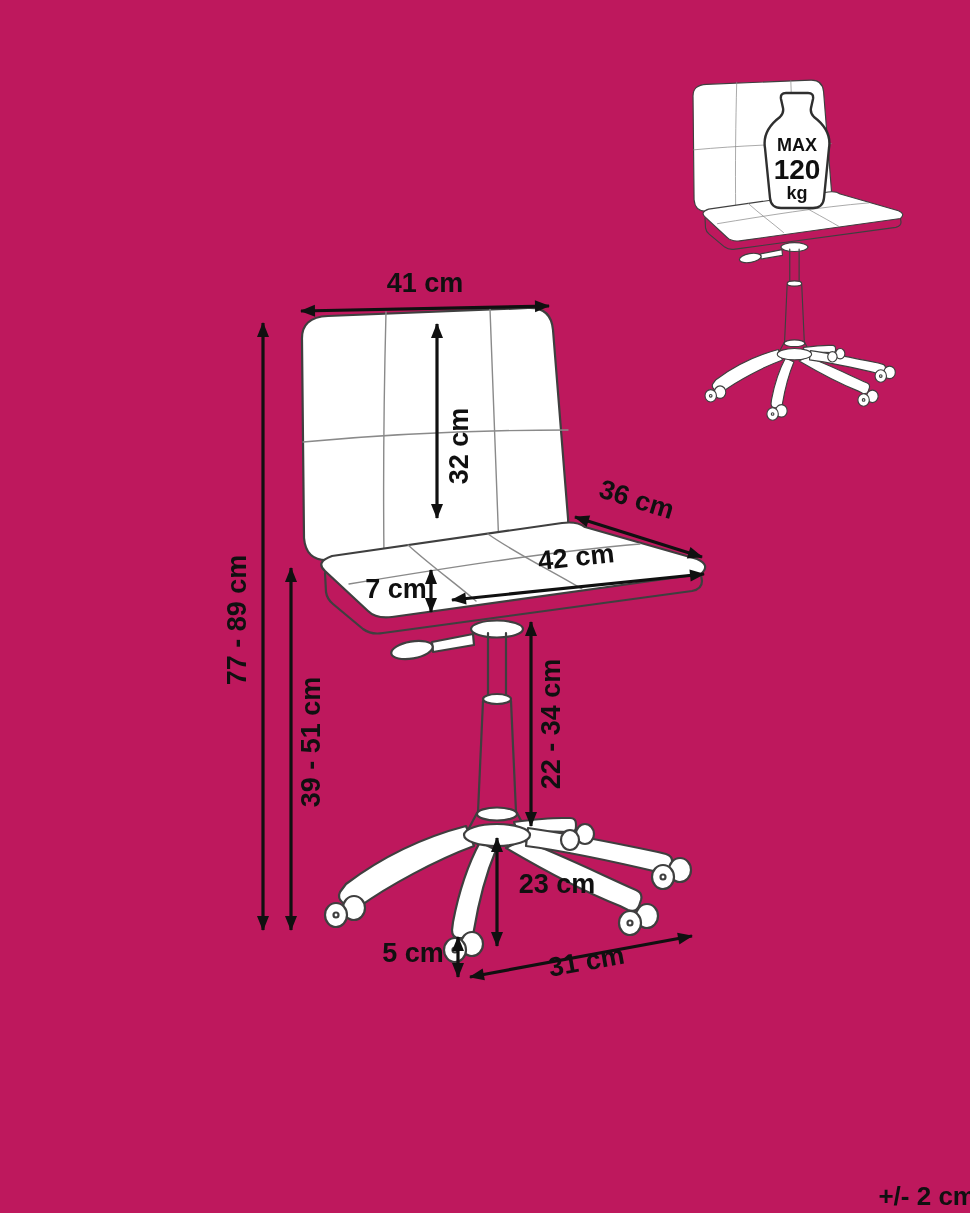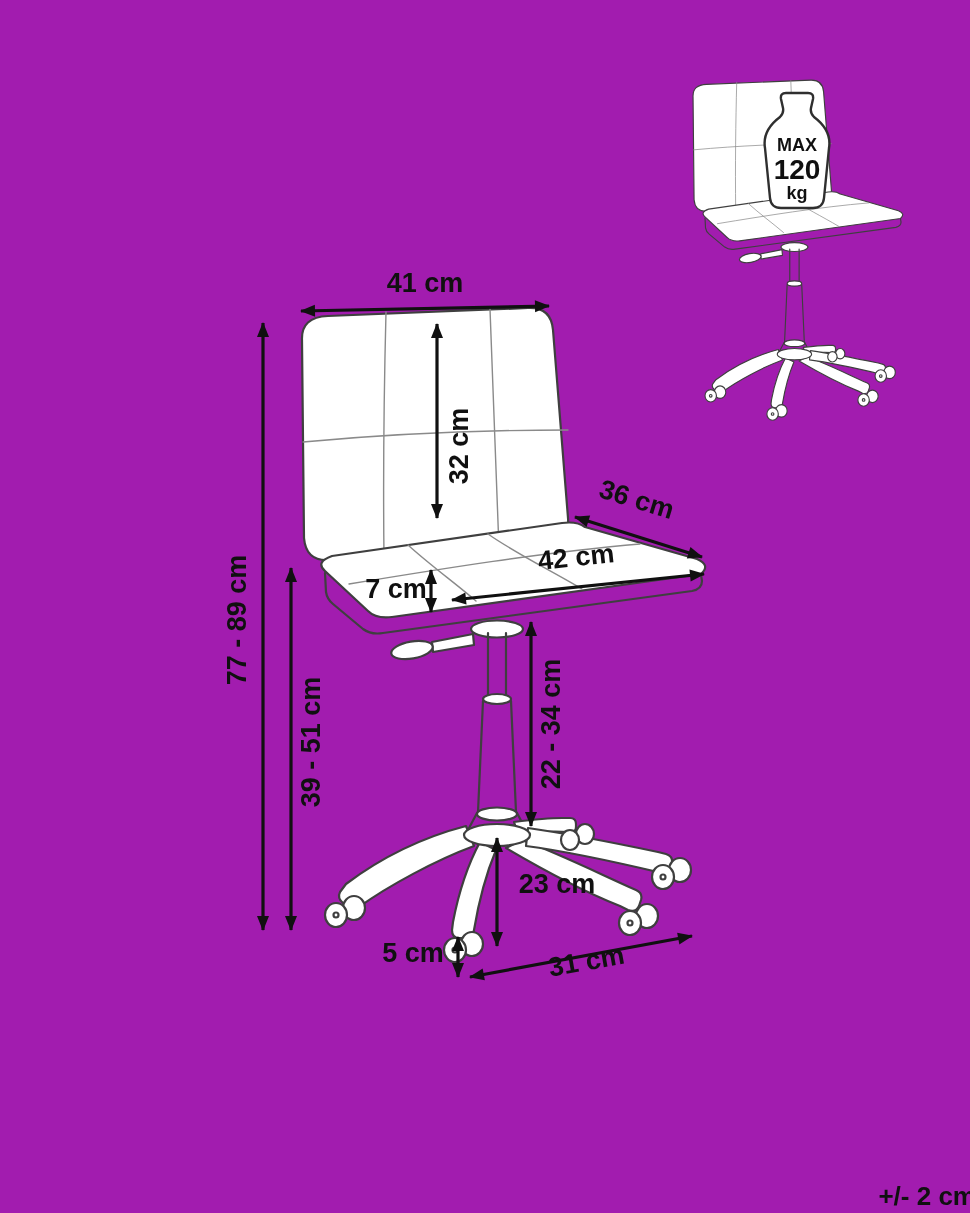--- a/index.html
+++ b/index.html
@@ -1,20 +1,20 @@
 <!DOCTYPE html>
 <html><head>
 <meta charset="utf-8">
 <style>
   html, body { margin: 0; padding: 0; background: #ffffff; }
   .canvas {
     position: relative;
     width: 970px;
     height: 1213px;
-    background: #a21caf;
+    background: #be185d;
     overflow: hidden;
     font-family: "Liberation Sans", sans-serif;
   }
   svg { display: block; }
   text.dim-label {
     font-family: "Liberation Sans", sans-serif;
     font-weight: 700;
     font-size: 27px;
     fill: #101010;
     text-anchor: middle;

